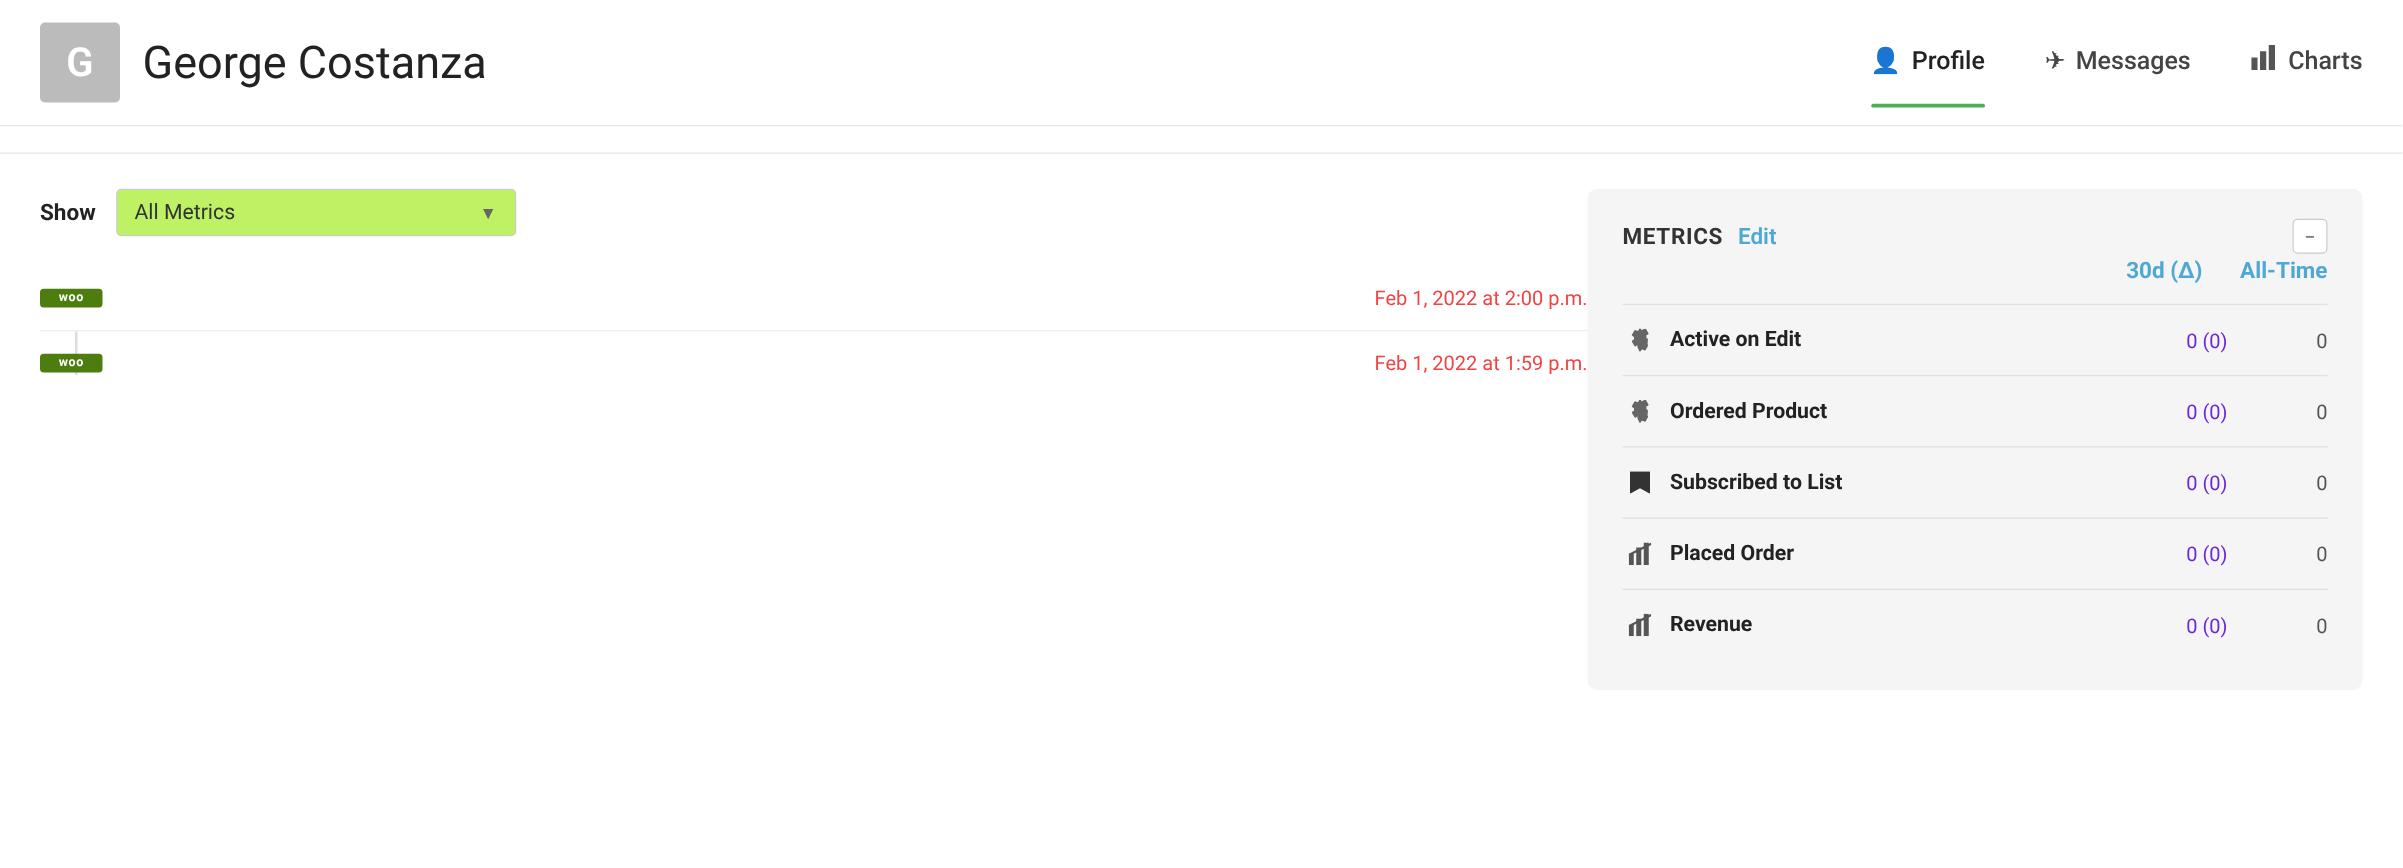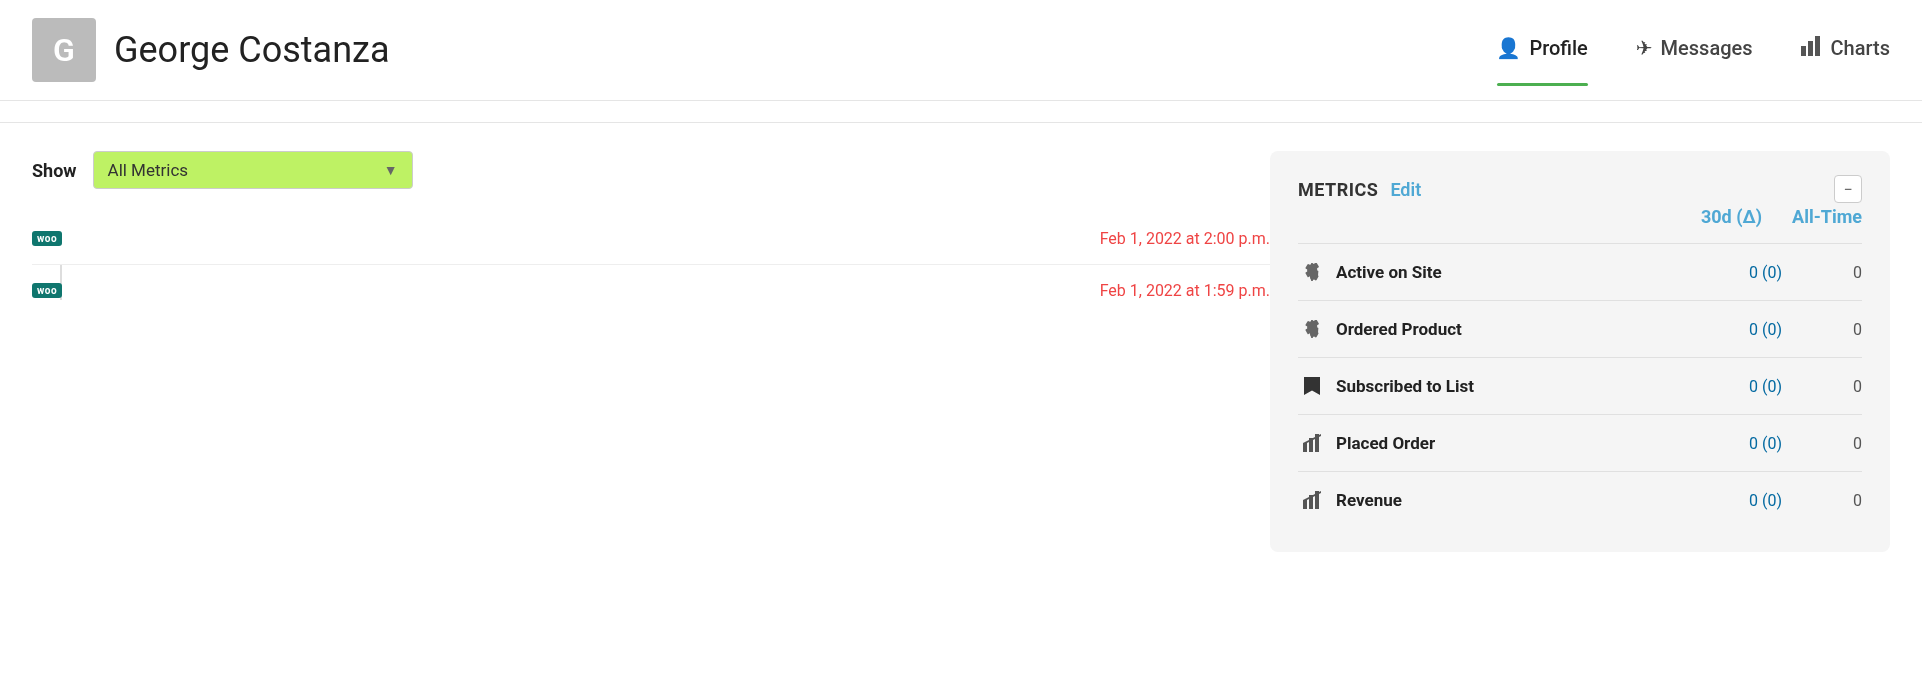--- a/index.html
+++ b/index.html
@@ -131,25 +131,25 @@
       display: flex;
       align-items: flex-start;
       padding: 16px 0;
       border-bottom: 1px solid #eee;
       position: relative;
     }
     .activity-item:last-child {
       border-bottom: none;
     }
     .woo-badge {
-      background: #0f766e;
+      background: #4d7c0f;
       color: #fff;
       font-size: 10px;
       font-weight: 700;
-      padding: 2px 5px;
+      padding: 2px 15px;
       border-radius: 3px;
       margin-right: 12px;
       margin-top: 2px;
       flex-shrink: 0;
       letter-spacing: 0.5px;
     }
     .activity-content {
       flex: 1;
     }
     .activity-title {
@@ -266,21 +266,21 @@
     .metrics-row-label {
       flex: 1;
       font-size: 17px;
       font-weight: 700;
       color: #222;
     }
     .metrics-row-30d {
       width: 100px;
       text-align: right;
       font-size: 16px;
-      color: #0369a1;
+      color: #6d28d9;
     }
     .metrics-row-alltime {
       width: 80px;
       text-align: right;
       font-size: 16px;
       color: #555;
     }
 
     
     .gear-svg {
@@ -365,21 +365,21 @@
         <div class="metrics-col-header">30d (Δ)</div>
         <div class="metrics-col-header">All-Time</div>
       </div>
 
       <div class="metrics-row">
         <div class="metrics-row-icon">
           <svg class="gear-svg" viewBox="0 0 20 20" fill="#666">
               <path d="M10 13a3 3 0 100-6 3 3 0 000 6zm7.07-4.07l-1.41-.81a5.98 5.98 0 000-2.24l1.41-.81a1 1 0 00.37-1.37l-2-3.46a1 1 0 00-1.37-.37l-1.41.81A5.98 5.98 0 0011 1.07V-.5a1 1 0 00-2 0v1.57A5.98 5.98 0 007.71 2.08l-1.41-.81a1 1 0 00-1.37.37l-2 3.46a1 1 0 00.37 1.37l1.41.81a5.98 5.98 0 000 2.24l-1.41.81a1 1 0 00-.37 1.37l2 3.46a1 1 0 001.37.37l1.41-.81A5.98 5.98 0 009 18.93V20a1 1 0 002 0v-1.07a5.98 5.98 0 001.29-.55l1.41.81a1 1 0 001.37-.37l2-3.46a1 1 0 00-.37-1.37z"></path>
             </svg>
         </div>
-        <span class="metrics-row-label">Active on Site</span>
+        <span class="metrics-row-label">Active on Edit</span>
         <span class="metrics-row-30d">0 (0)</span>
         <span class="metrics-row-alltime">0</span>
       </div>
 
       <div class="metrics-row">
         <div class="metrics-row-icon">
           <svg class="gear-svg" viewBox="0 0 20 20" fill="#666">
               <path d="M10 13a3 3 0 100-6 3 3 0 000 6zm7.07-4.07l-1.41-.81a5.98 5.98 0 000-2.24l1.41-.81a1 1 0 00.37-1.37l-2-3.46a1 1 0 00-1.37-.37l-1.41.81A5.98 5.98 0 0011 1.07V-.5a1 1 0 00-2 0v1.57A5.98 5.98 0 007.71 2.08l-1.41-.81a1 1 0 00-1.37.37l-2 3.46a1 1 0 00.37 1.37l1.41.81a5.98 5.98 0 000 2.24l-1.41.81a1 1 0 00-.37 1.37l2 3.46a1 1 0 001.37.37l1.41-.81A5.98 5.98 0 009 18.93V20a1 1 0 002 0v-1.07a5.98 5.98 0 001.29-.55l1.41.81a1 1 0 001.37-.37l2-3.46a1 1 0 00-.37-1.37z"></path>
             </svg>
         </div>

